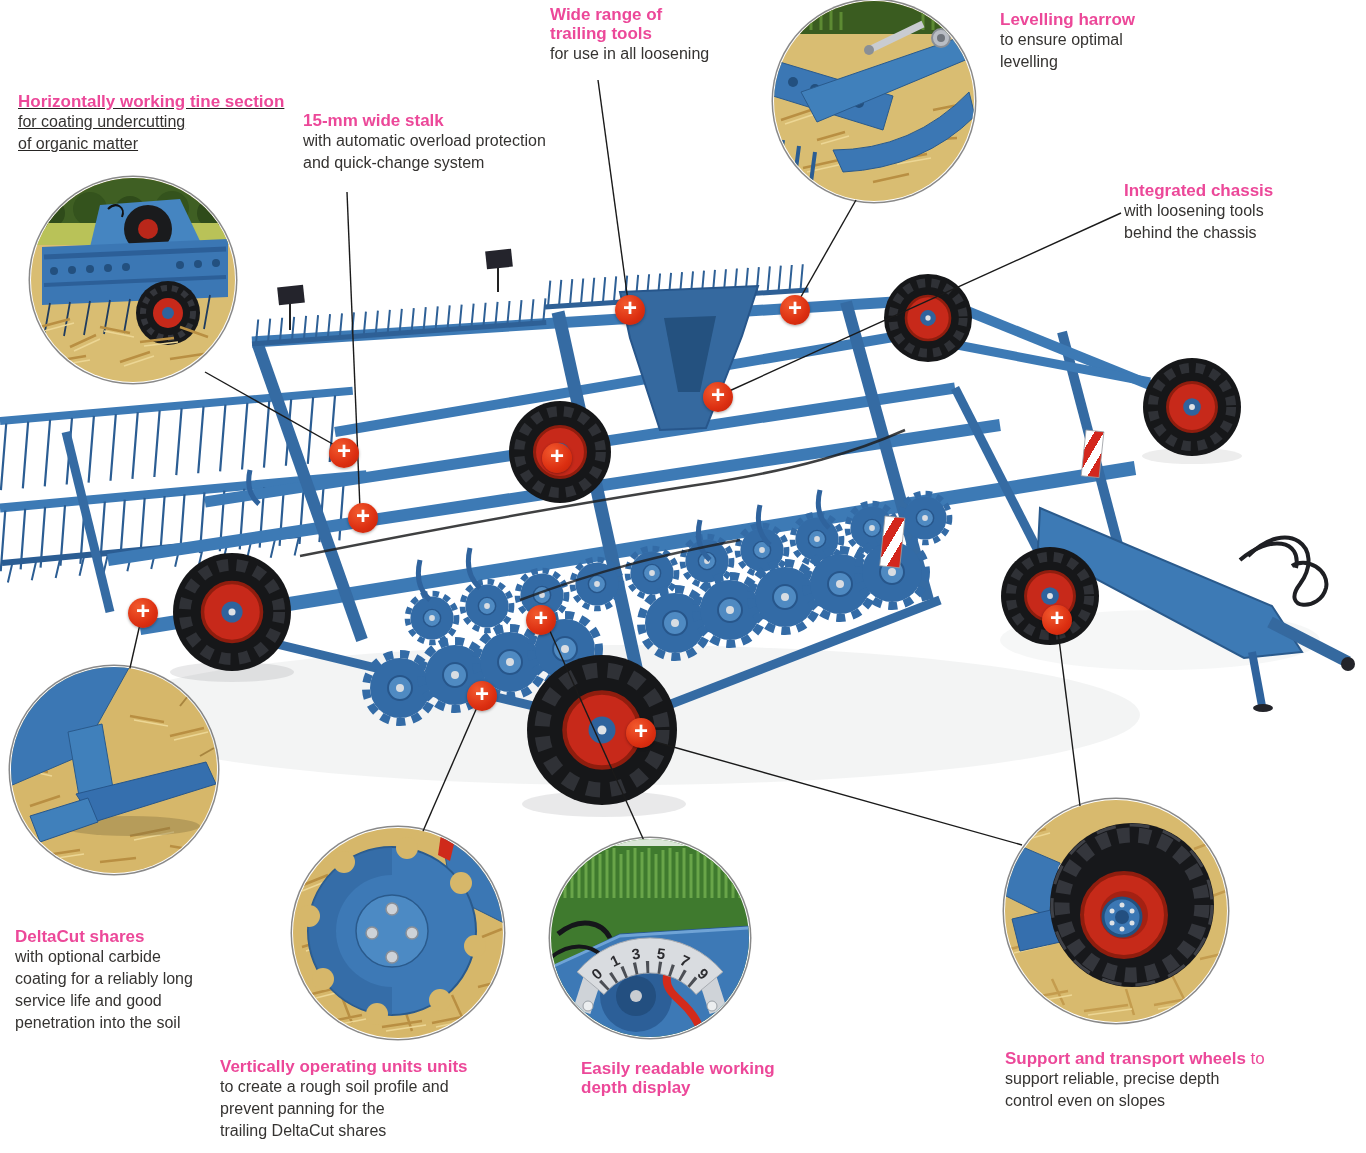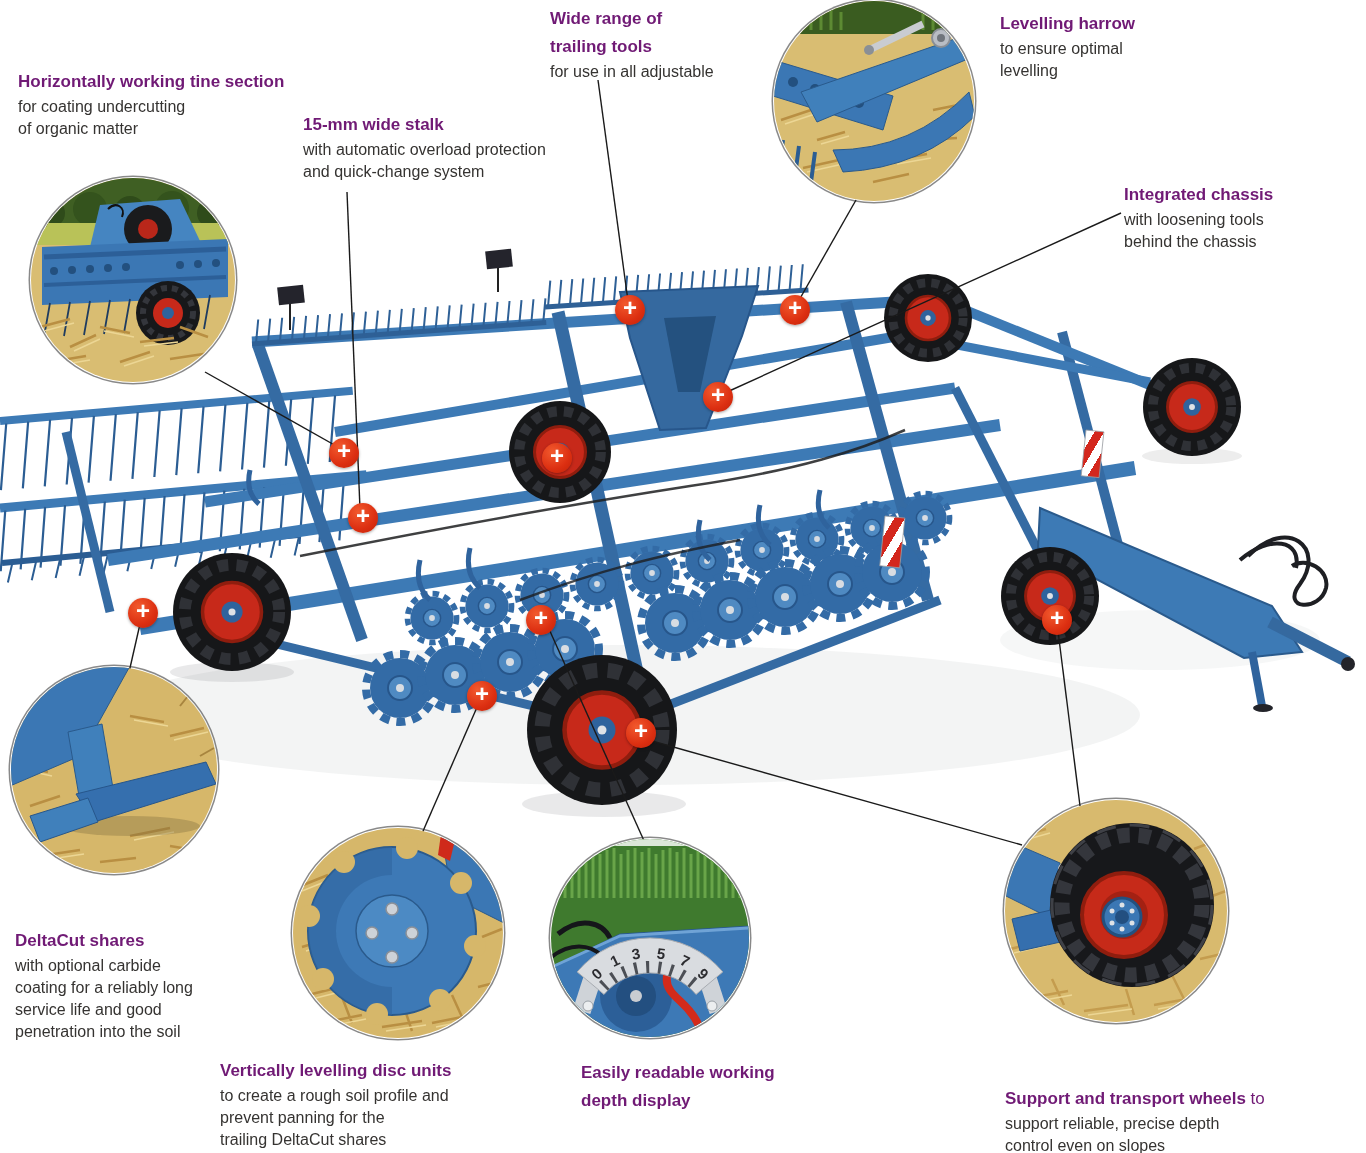--- a/index.html
+++ b/index.html
@@ -6,21 +6,21 @@
   .stage{position:relative;width:1366px;height:1153px;background:#ffffff;overflow:hidden;
          font-family:"Liberation Sans", sans-serif;color:#262423;}
   .scene{position:absolute;left:0;top:0;z-index:10;}
   .inset{position:absolute;z-index:20;border-radius:50%;box-shadow:0 0 0 1.5px rgba(40,40,40,.55);}
   .marker-layer{position:absolute;left:0;top:0;width:100%;height:100%;z-index:40;pointer-events:none;}
   .marker{position:absolute;width:30px;height:30px;border-radius:50%;
           background:radial-gradient(circle at 35% 30%, #f25a2e, #dc2f11 60%, #c12208);
           color:#fff;font-weight:bold;font-size:24px;line-height:26px;text-align:center;
           box-shadow:0 1px 3px rgba(0,0,0,.35);pointer-events:auto;cursor:pointer;user-select:none;}
   .callout{position:absolute;z-index:50;}
-  .c-title{font-weight:bold;font-size:17px;line-height:28px;white-space:pre-line;color:#701a75;}
+  .c-title{font-weight:bold;font-size:17px;line-height:19px;white-space:pre-line;color:#ec4899;}
   .c-body{font-size:16px;line-height:22px;white-space:pre-line;color:#353331;}
   .c-suffix{font-weight:normal;}
   svg text{font-family:"Liberation Sans", sans-serif;}
 </style>
 </head>
 <body>
 
 <div class="stage">
 
   <svg class="scene" width="1366" height="1153" viewBox="0 0 1366 1153">
@@ -380,30 +380,30 @@
       <div class="marker" style="left: 329px; top: 438px;">+</div>
       <div class="marker" style="left: 542px; top: 443px;">+</div>
       <div class="marker" style="left: 348px; top: 503px;">+</div>
       <div class="marker" style="left: 128px; top: 598px;">+</div>
       <div class="marker" style="left: 526px; top: 605px;">+</div>
       <div class="marker" style="left: 1042px; top: 605px;">+</div>
       <div class="marker" style="left: 467px; top: 681px;">+</div>
       <div class="marker" style="left: 626px; top: 718px;">+</div>
     </div>
 
-  <div class="callout" style="left:18px;top:68px;width:285px;">
+  <div class="callout" style="left:18px;top:92px;width:285px;text-decoration:underline;">
     <div class="c-title">Horizontally working tine section</div>
     <div class="c-body">for coating undercutting
 of organic matter</div>
   </div>
 
   <div class="callout" style="left:550px;top:5px;width:210px;">
     <div class="c-title">Wide range of
 trailing tools</div>
-    <div class="c-body">for use in all adjustable</div>
+    <div class="c-body">for use in all loosening</div>
   </div>
 
   <div class="callout" style="left:303px;top:111px;width:270px;">
     <div class="c-title">15-mm wide stalk</div>
     <div class="c-body">with automatic overload protection
 and quick-change system</div>
   </div>
 
   <div class="callout" style="left:1124px;top:181px;width:200px;">
     <div class="c-title">Integrated chassis</div>
@@ -419,30 +419,30 @@
 
   <div class="callout" style="left:15px;top:897px;width:220px;margin-top:30px;">
     <div class="c-title">DeltaCut shares</div>
     <div class="c-body">with optional carbide
 coating for a reliably long
 service life and good
 penetration into the soil</div>
   </div>
 
   <div class="callout" style="left:220px;top:1057px;width:265px;">
-    <div class="c-title">Vertically levelling disc units</div>
+    <div class="c-title">Vertically operating units units</div>
     <div class="c-body">to create a rough soil profile and
 prevent panning for the
 trailing DeltaCut shares</div>
   </div>
 
   <div class="callout" style="left:553px;top:1059px;width:215px;margin-left:28px;">
     <div class="c-title">Easily readable working
 depth display</div>
   </div>
 
-  <div class="callout" style="left:1005px;top:1049px;width:262px;margin-top:36px;">
+  <div class="callout" style="left:1005px;top:1049px;width:262px;">
     <div class="c-title"><span>Support and transport wheels</span><span class="c-suffix"> to</span></div>
     <div class="c-body">support reliable, precise depth
 control even on slopes</div>
   </div>
 
 </div>
 
 </body></html>

